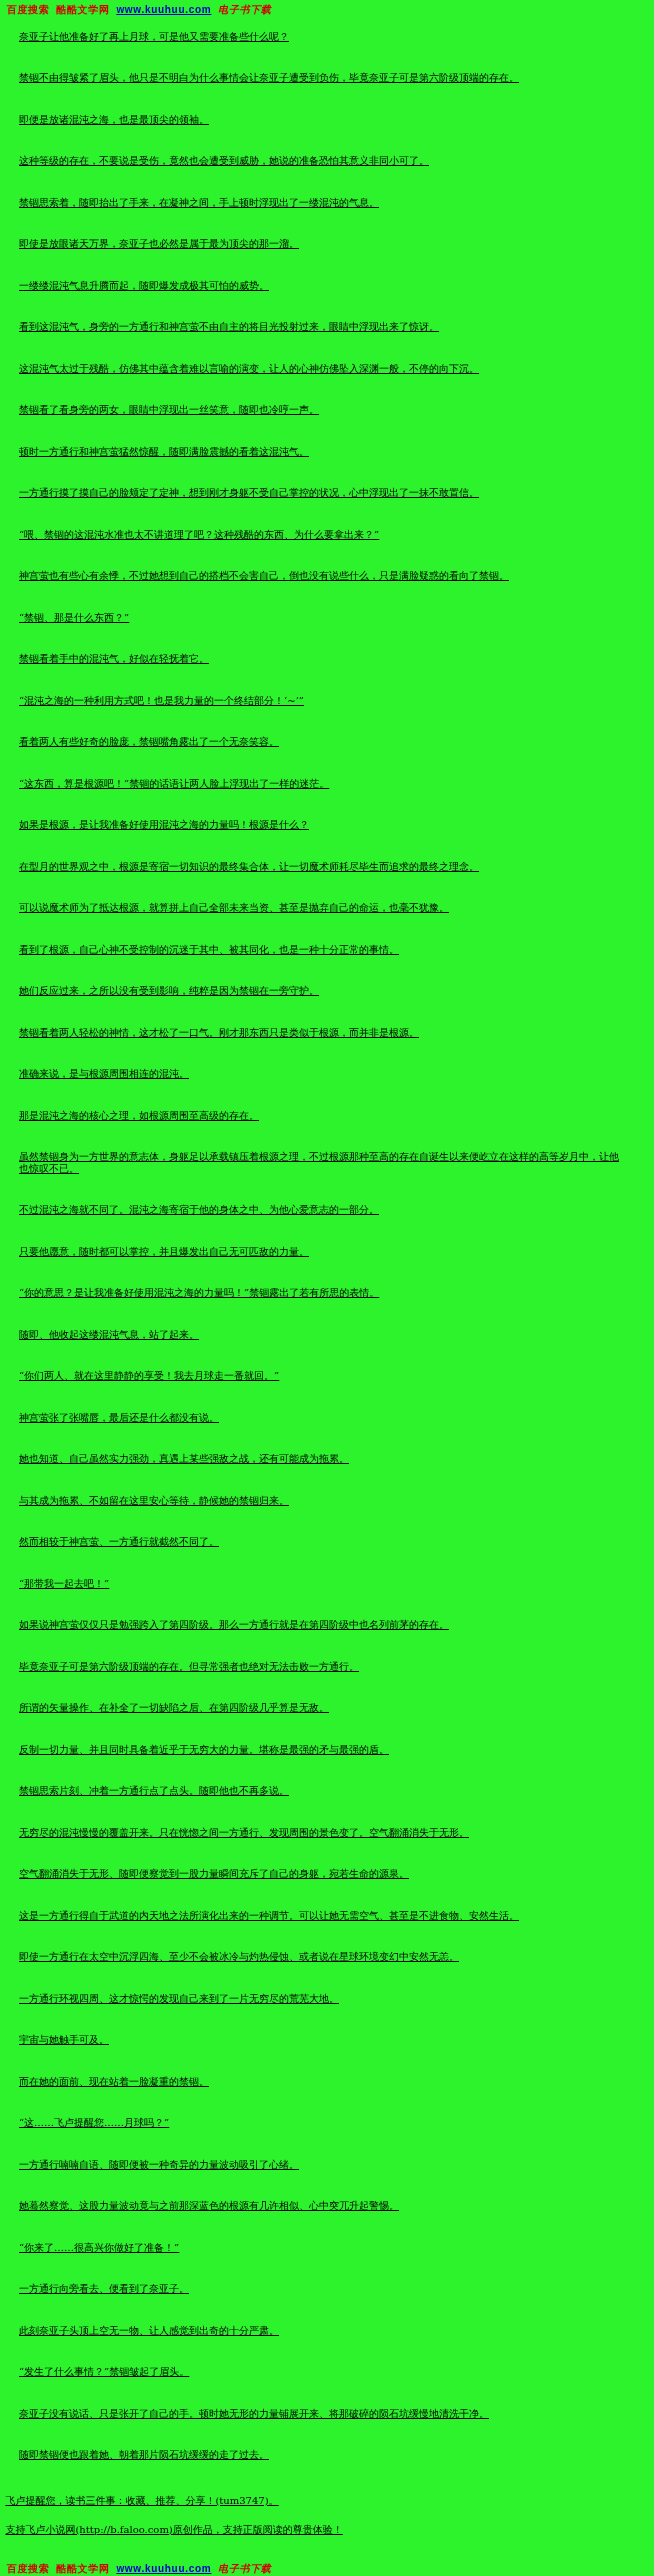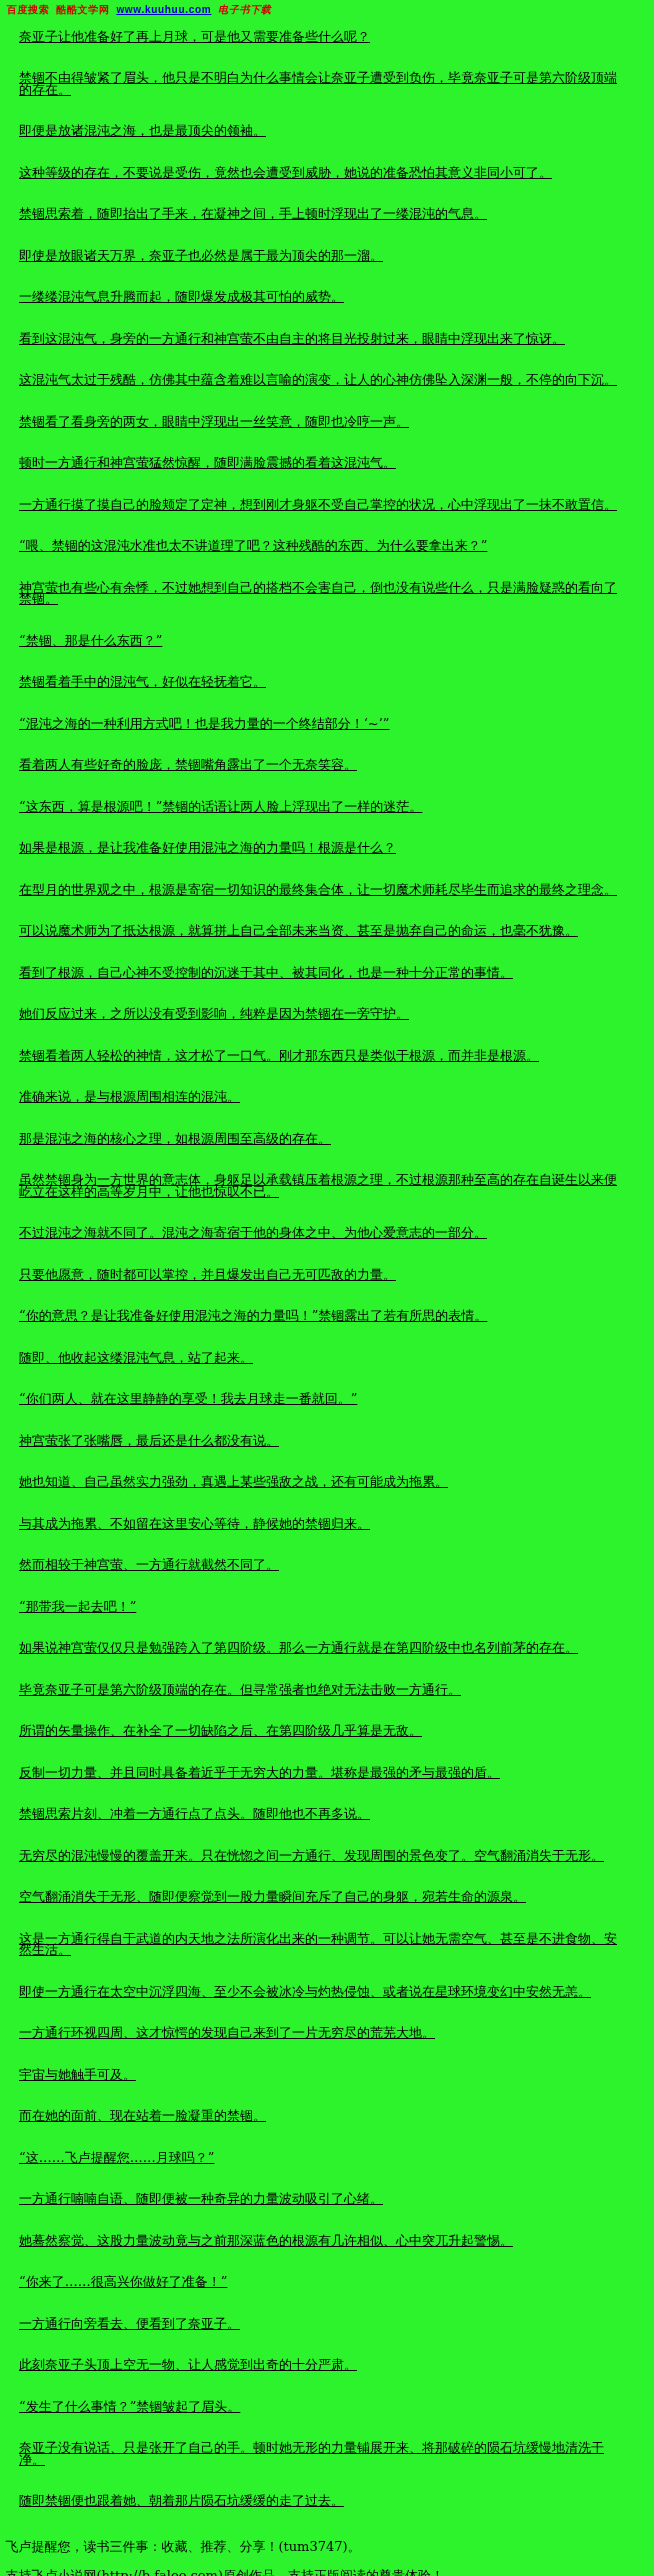--- a/index.html
+++ b/index.html
@@ -29,33 +29,34 @@
     color: #0000cc;
     text-decoration: underline;
     cursor: pointer;
   }
   .banner .suffix { font-style: italic; }
   .banner.bottom { padding: 6.7px 6.7px 5.4px 6.7px; }
   .content {
     padding: 13.5px 30px 0 19px;
   }
   p.para {
-    font-size: 13px;
+    font-size: 10px;
     line-height: 11.5px;
     margin: 0 0 30px 0;
     text-decoration: underline;
     text-underline-offset: 1.3px;
   }
   .footer-area {
     padding: 4px 13.5px 2.7px 5.4px;
   }
   .footer-line {
-    font-size: 13px;
+    font-size: 10px;
     line-height: 11.5px;
     margin: 0 0 17.5px 0;
+    text-decoration: underline;
     text-underline-offset: 1.3px;
   }
 </style>
 </head>
 <body style="background: rgb(44, 243, 44); color: rgb(0, 0, 0);">
 
 <div class="banner top" style="color: rgb(212, 0, 0);">
   <span class="seg prefix">百度搜索</span><span class="seg site">酷酷文学网</span><span class="seg url" style="color: rgb(0, 0, 204);">www.kuuhuu.com</span><span class="seg suffix">电子书下载</span>
 </div>
 

